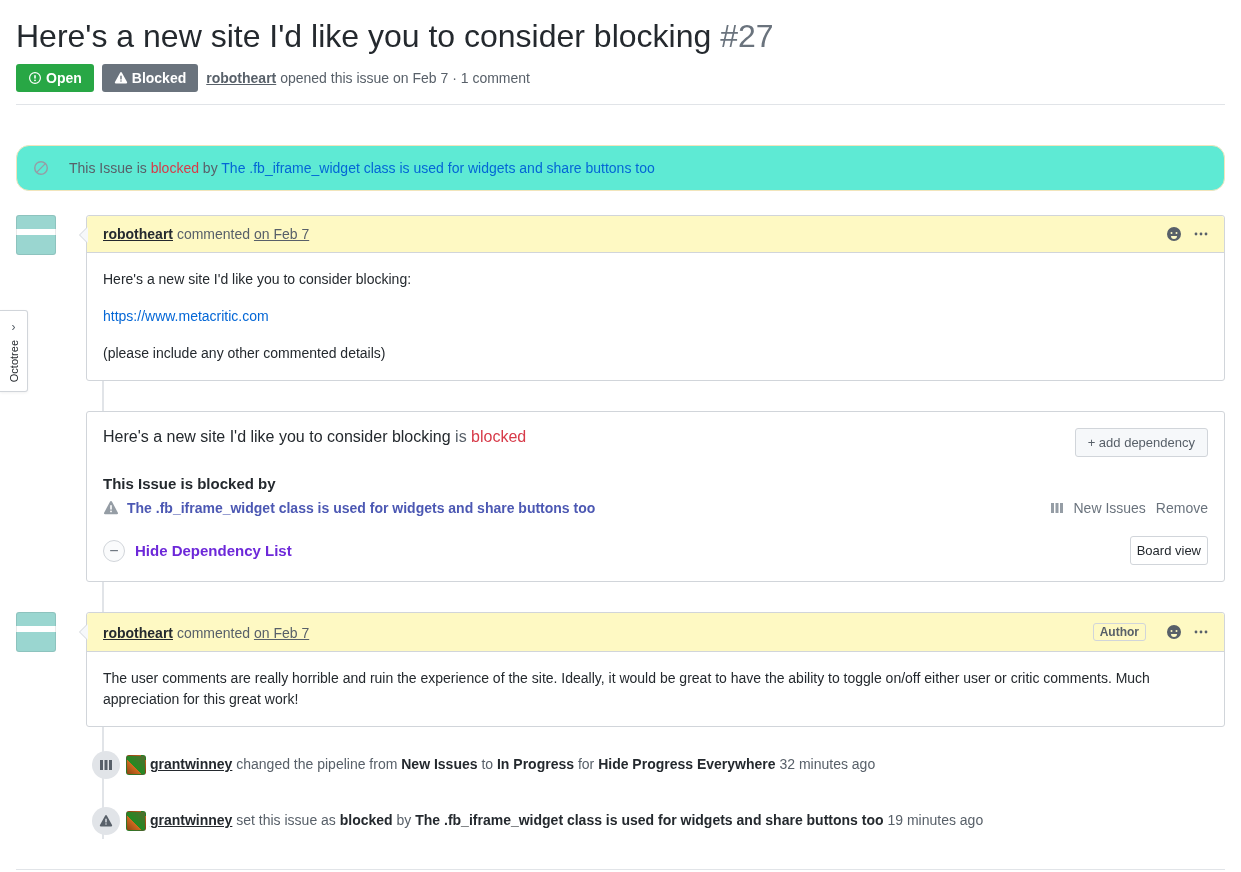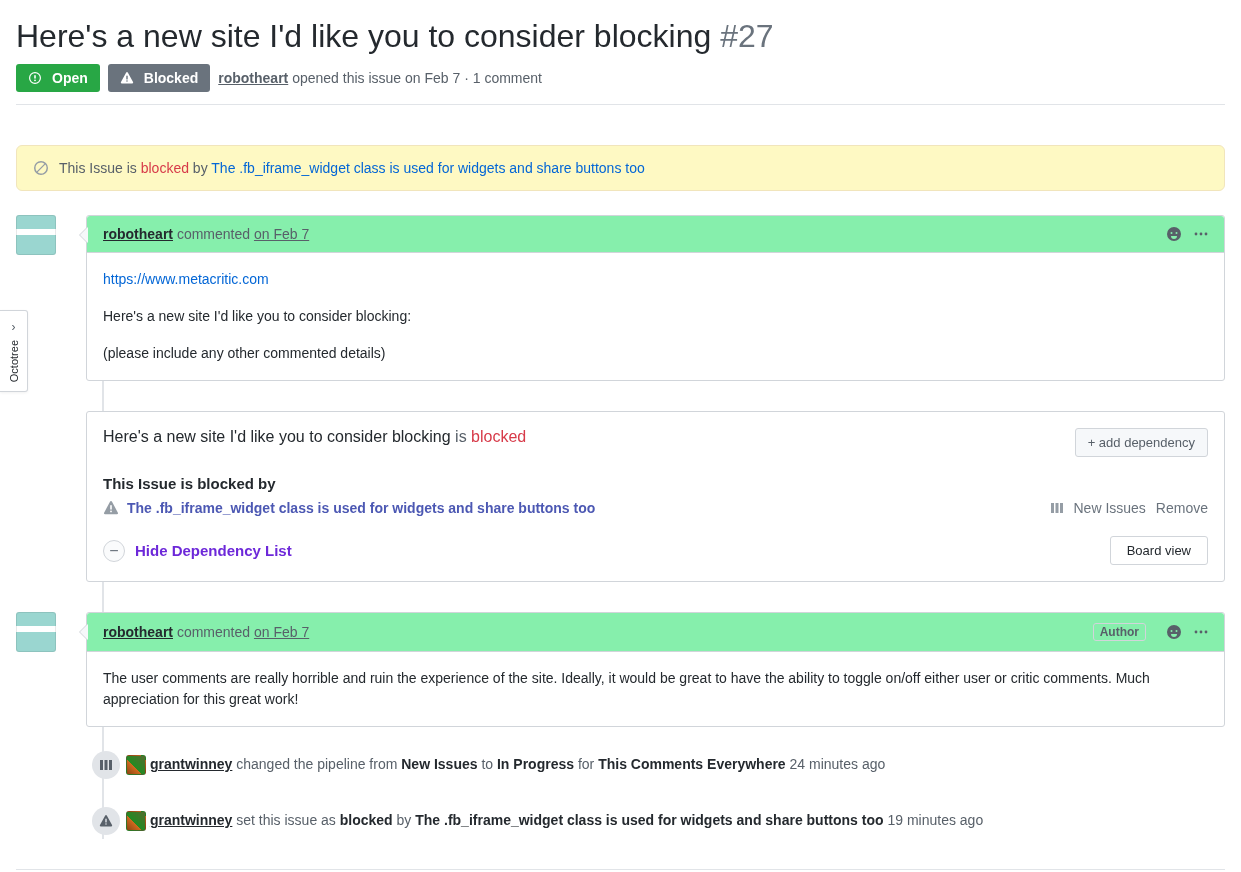--- a/index.html
+++ b/index.html
@@ -29,42 +29,42 @@
     display: flex;
     align-items: center;
     gap: 8px;
     padding-bottom: 12px;
     border-bottom: 1px solid #e1e4e8;
     flex-wrap: wrap;
   }
   .state-badge {
     display: inline-flex;
     align-items: center;
-    gap: 10px;
+    gap: 4px;
     padding: 6px 12px;
     border-radius: 3px;
     color: #fff;
     font-weight: 600;
     font-size: 14px;
   }
   .state-open { background: #28a745; }
   .state-blocked { background: #6a737d; }
   .state-badge svg { fill: #fff; }
   .meta-text { color: #586069; }
   .meta-text .author { color: #586069; font-weight: 600; }
   
   .blocked-banner {
     margin-top: 40px;
     border: 1px solid #f1e5bc;
-    background: #fef9c3;
+    background: #5eead4;
     padding: 14px 16px;
-    border-radius: 6px;
-    display: flex;
-    align-items: center;
-    gap: 10px;
+    border-radius: 13px;
+    display: flex;
+    align-items: center;
+    gap: 20px;
     color: #586069;
   }
   .blocked-banner .red { color: #d73a49; font-weight: 400; }
   .blocked-banner a { color: #0366d6; text-decoration: none; }
   
   .timeline {
     position: relative;
     margin-left: 70px;
     margin-top: 24px;
   }
@@ -123,25 +123,25 @@
     content: "";
     position: absolute;
     left: -7px;
     top: 11px;
     width: 0; height: 0;
     border-top: 8px solid transparent;
     border-bottom: 8px solid transparent;
     border-right: 8px solid #f6f8fa;
   }
   .comment-header {
-    background: #86efac;
+    background: #fef9c3;
     border-bottom: 1px solid #d1d5da;
     padding: 10px 16px;
     display: flex;
-    align-items: center;
+    align-items: flex-end;
     color: #586069;
     border-radius: 3px 3px 0 0;
   }
   .comment-header .author { font-weight: 600; color: #24292e; }
   .comment-header .spacer { flex: 1; }
   .author-badge {
     border: 1px solid #d1d5da;
     border-radius: 3px;
     padding: 1px 6px;
     font-size: 12px;
@@ -220,21 +220,21 @@
     color: #6a737d;
     cursor: pointer;
     line-height: 1;
   }
   .hide-dep-link { color: #6d28d9; font-weight: 600; font-size: 15px; cursor: pointer; }
   .board-view-btn {
     margin-left: auto;
     border: 1px solid #d1d5da;
     background: #fff;
     border-radius: 3px;
-    padding: 6px 16px;
+    padding: 6px 6px;
     font-size: 13px;
     color: #24292e;
     cursor: pointer;
   }
   
   .event-item {
     position: relative;
     padding: 8px 0 8px 40px;
     color: #586069;
     margin-top: 20px;
@@ -359,22 +359,22 @@
             <span class="icon-btn">
               <svg width="14" height="14" viewBox="0 0 14 14">
                   <circle cx="2" cy="7" r="1.4"></circle>
                   <circle cx="7" cy="7" r="1.4"></circle>
                   <circle cx="12" cy="7" r="1.4"></circle>
                 </svg>
             </span>
           </span>
         </div>
         <div class="comment-body">
+          <p>Here's a new site I'd like you to consider blocking:</p>
           <p><a href="#">https://www.metacritic.com</a></p>
-          <p>Here's a new site I'd like you to consider blocking:</p>
           <p>(please include any other commented details)</p>
         </div>
       </div>
     </div>
 
     <div class="dep-card">
       <div class="dep-card-top">
         <div class="dep-title">
           <span>Here's a new site I'd like you to consider blocking</span>
           <span style="color:#586069;">is</span>
@@ -448,22 +448,22 @@
             <rect x="10" y="2" width="3" height="10"></rect>
           </svg>
       </span>
       <span class="avatar-small"></span>
       <a class="author" href="#">grantwinney</a>
       <span>changed the pipeline from</span>
       <span class="strong">New Issues</span>
       <span>to</span>
       <span class="strong">In Progress</span>
       <span>for</span>
-      <span class="strong">This Comments Everywhere</span>
-      <span>24 minutes ago</span>
+      <span class="strong">Hide Progress Everywhere</span>
+      <span>32 minutes ago</span>
     </div>
 
     <div class="event-item">
       <span class="event-badge">
         <svg width="14" height="14" viewBox="0 0 16 16">
             <path d="M8.9 1.6l6 11.1a1 1 0 01-.9 1.5H2a1 1 0 01-.9-1.5l6-11.1a1 1 0 011.8 0zM8 5a.8.8 0 00-.8.8V9a.8.8 0 001.6 0V5.8A.8.8 0 008 5zm0 5.5a.9.9 0 100 1.8.9.9 0 000-1.8z"></path>
           </svg>
       </span>
       <span class="avatar-small"></span>
       <a class="author" href="#">grantwinney</a>

